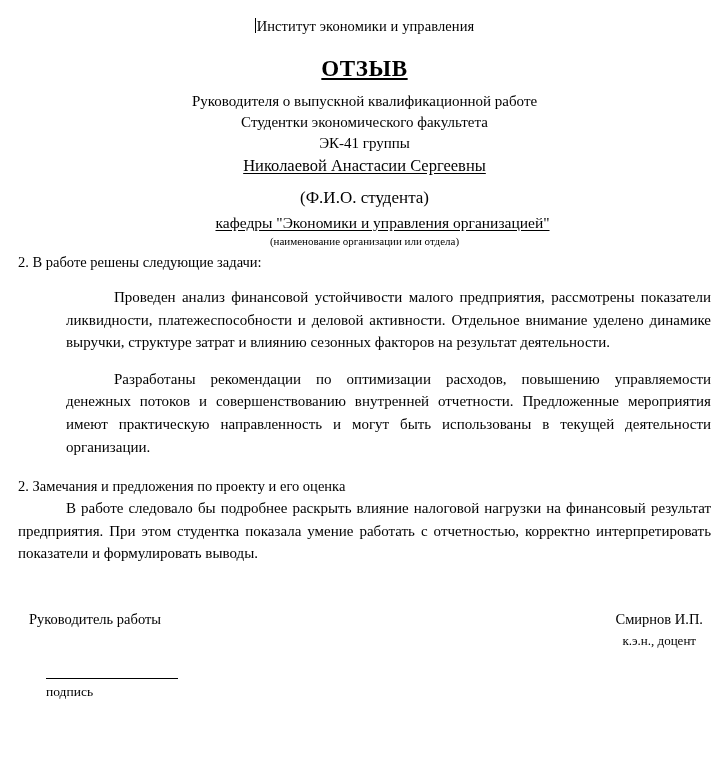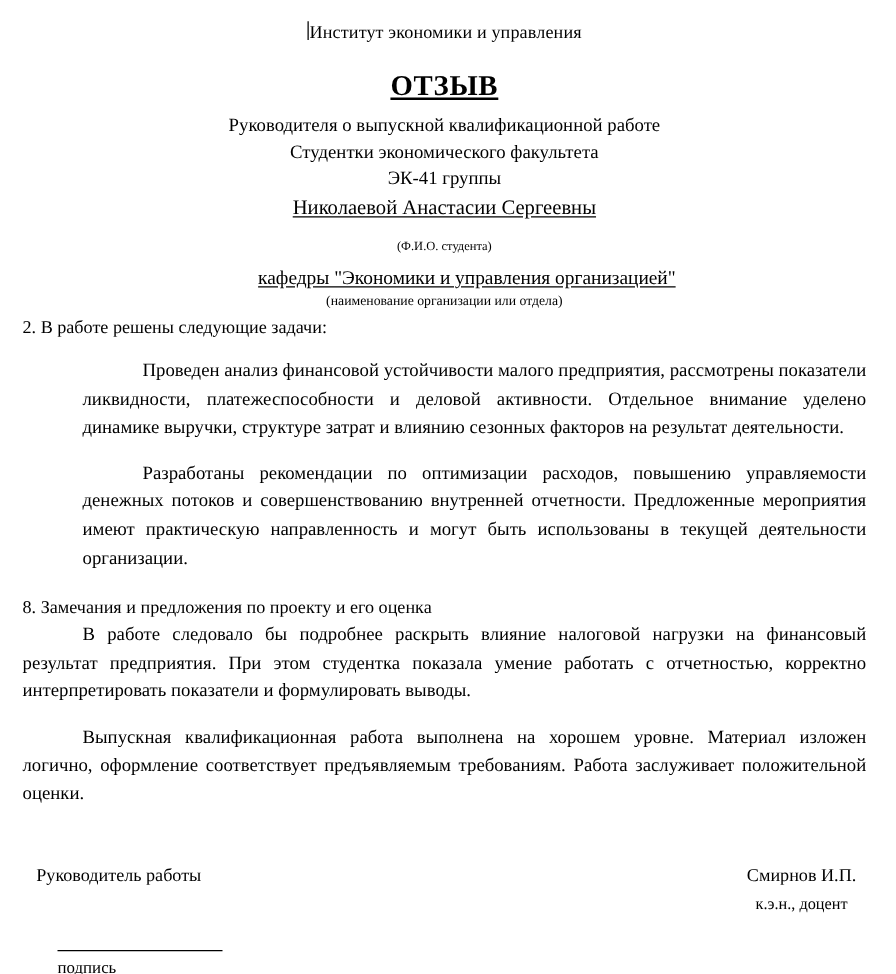--- a/index.html
+++ b/index.html
@@ -15,21 +15,21 @@
     font-family: "Liberation Serif", "DejaVu Serif", serif;
     color: #000000;
     -webkit-font-smoothing: none;
   }
 
   .page {
     position: relative;
     width: 717px;
     height: 658px;
     box-sizing: border-box;
-    padding: 0 24px 0 18px;
+    padding: 0 6px 0 18px;
   }
 
   
   .org-line {
     position: relative;
     text-align: center;
     font-size: 14.5px;
     line-height: 20px;
     padding-top: 16px;
     letter-spacing: .1px;
@@ -64,21 +64,21 @@
   .student-name {
     text-align: center;
     font-size: 16.5px;
     line-height: 22px;
     margin-top: 1px;
   }
   .student-name span { text-decoration: underline; text-underline-offset: 2px; }
 
   .caption {
     text-align: center;
-    font-size: 10px;
+    font-size: 17px;
     line-height: 16px;
     margin-top: 13px;
   }
   .caption.small {
     font-size: 11px;
     line-height: 14px;
     margin-top: 1px;
   }
 
   
@@ -181,24 +181,23 @@
   <div class="dept-line">
     <span>кафедры "Экономики и управления организацией"</span>
   </div>
   <div class="caption small">(наименование организации или отдела)</div>
 
   <div class="section-head s2">2. В работе решены следующие задачи:</div>
 
   <p class="body gap">Проведен анализ финансовой устойчивости малого предприятия, рассмотрены показатели ликвидности, платежеспособности и деловой активности. Отдельное внимание уделено динамике выручки, структуре затрат и влиянию сезонных факторов на результат деятельности.</p>
   <p class="body gap">Разработаны рекомендации по оптимизации расходов, повышению управляемости денежных потоков и совершенствованию внутренней отчетности. Предложенные мероприятия имеют практическую направленность и могут быть использованы в текущей деятельности организации.</p>
 
-  <div class="section-head s3">8. Замечания и предложения по проекту и его оценка</div>
+  <div class="section-head s3">2. Замечания и предложения по проекту и его оценка</div>
 
   <p class="body follow">В работе следовало бы подробнее раскрыть влияние налоговой нагрузки на финансовый результат предприятия. При этом студентка показала умение работать с отчетностью, корректно интерпретировать показатели и формулировать выводы.</p>
-  <p class="body conclusion">Выпускная квалификационная работа выполнена на хорошем уровне. Материал изложен логично, оформление соответствует предъявляемым требованиям. Работа заслуживает положительной оценки.</p>
 
   <div class="sign-row">
     <div class="sign-left">Руководитель работы</div>
     <div class="sign-right">
       <div class="sign-name">Смирнов И.П.</div>
       <div class="sign-degree">к.э.н., доцент</div>
     </div>
   </div>
 
   <div class="signature-area">

